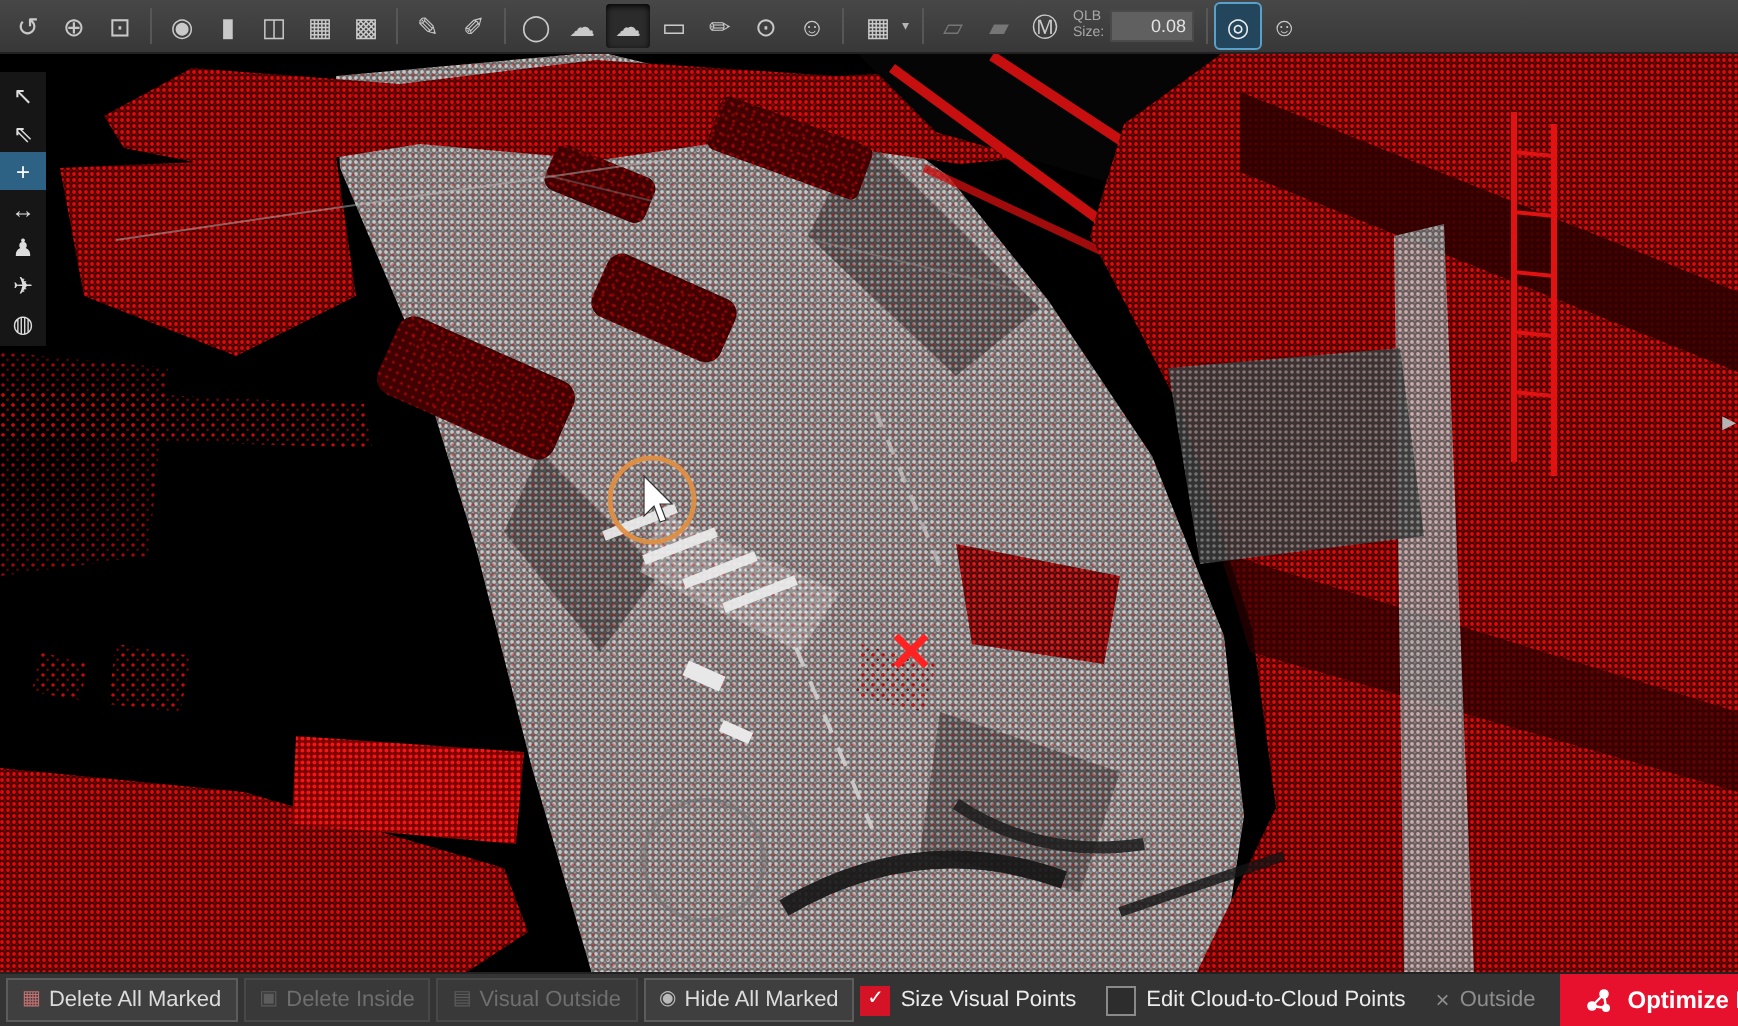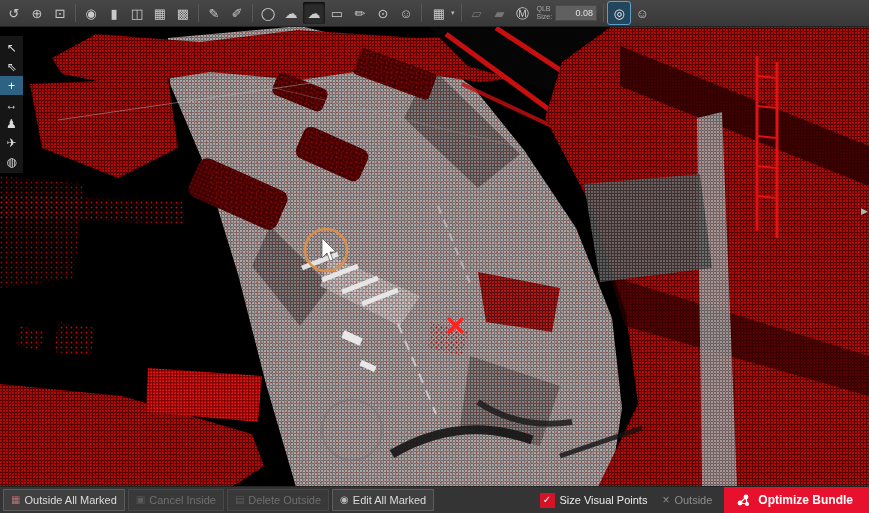--- a/index.html
+++ b/index.html
@@ -240,40 +240,44 @@
         <span class="lt-icon" data-name="fly-mode-icon">✈</span>
         <span class="lt-icon" data-name="view-3d-icon">◍</span>
       </div>
   </div>
 
   <div class="expand-arrow" data-name="panel-expand-icon">▶</div>
 
   <div class="bottom-bar" data-name="bottom-bar">
     <div class="bb-btn" data-name="delete-all-marked-button">
       <span class="bi" data-name="delete-marked-icon">▦</span>
-      <span data-name="button-label">Outside All Marked</span>
+      <span data-name="button-label">Delete All Marked</span>
     </div>
     <div class="bb-btn disabled" data-name="delete-inside-button">
       <span class="bi" data-name="delete-inside-icon">▣</span>
-      <span data-name="button-label">Cancel Inside</span>
+      <span data-name="button-label">Delete Inside</span>
     </div>
     <div class="bb-btn disabled" data-name="delete-outside-button">
       <span class="bi" data-name="delete-outside-icon">▤</span>
-      <span data-name="button-label">Delete Outside</span>
+      <span data-name="button-label">Visual Outside</span>
     </div>
     <div class="bb-btn" data-name="hide-all-marked-button">
       <span class="bi" data-name="hide-marked-icon">◉</span>
-      <span data-name="button-label">Edit All Marked</span>
+      <span data-name="button-label">Hide All Marked</span>
     </div>
 
     <div class="bb-spacer" data-name="bottom-bar-spacer"></div>
 
     <label class="bb-check" data-name="edit-visual-points-checkbox">
       <span class="cbox checked" data-name="checkbox-checked-icon">✓</span>
       <span data-name="checkbox-label">Size Visual Points</span>
+    </label>
+    <label class="bb-check" data-name="edit-cloud-to-cloud-checkbox">
+      <span class="cbox" data-name="checkbox-unchecked-icon"></span>
+      <span data-name="checkbox-label">Edit Cloud-to-Cloud Points</span>
     </label>
 
     <div class="cancel" data-name="cancel-button">
       <span class="x" data-name="close-icon">×</span>
       <span data-name="cancel-label">Outside</span>
     </div>
 
     <div class="optimize-btn" data-name="optimize-bundle-button">
       <svg width="15" height="15" viewBox="0 0 15 15" data-name="bundle-cluster-icon">
         <line x1="4" y1="10" x2="10" y2="4" stroke="#fff" stroke-width="1.2"></line>

